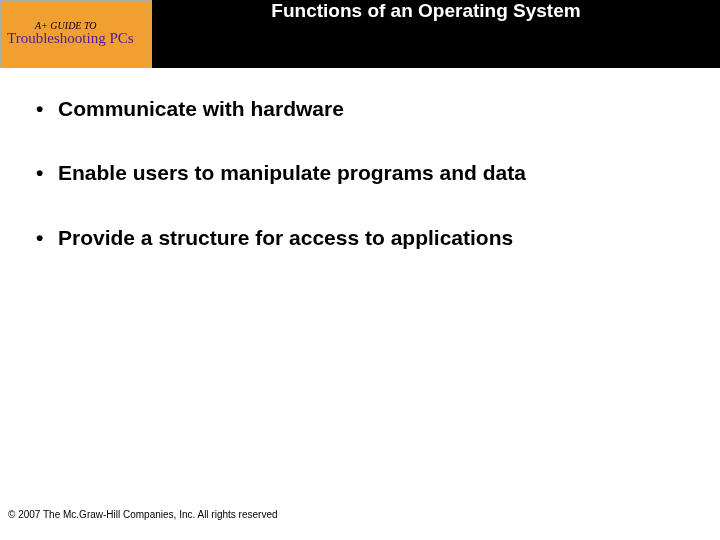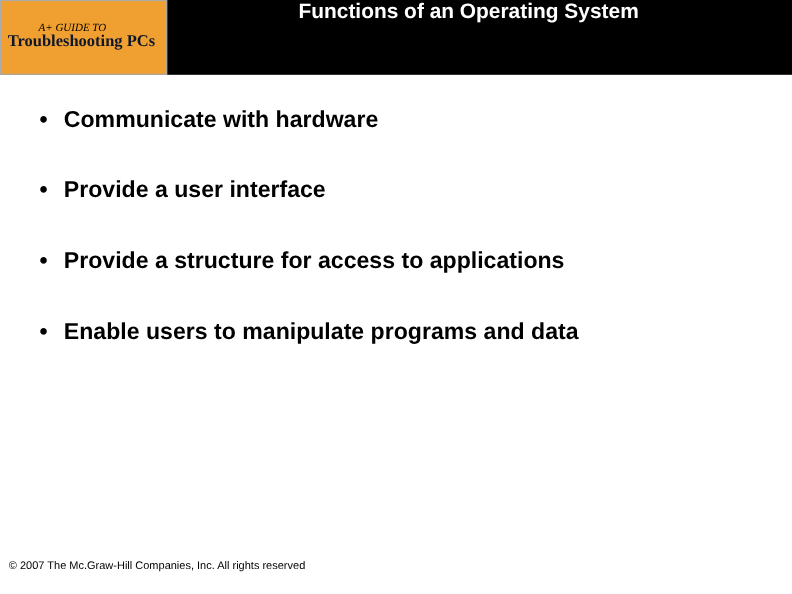--- a/index.html
+++ b/index.html
@@ -41,23 +41,22 @@
     color: #fff;
     font-family: Georgia, serif;
   }
   .logo-mid .and {
     font-weight: normal;
     font-style: italic;
     font-size: 14px;
   }
   .logo-bot {
     font-size: 15px;
-    color: #0f172a;
+    color: #4c1d95;
     font-family: Georgia, serif;
-    font-weight: bold;
   }
   .header-title {
     flex: 1;
     color: #ffffff;
     font-weight: bold;
     font-size: 19px;
     text-align: center;
     padding-right: 20px;
   }
   .content {
@@ -98,19 +97,18 @@
   <div class="logo-box">
     <div class="logo-top">A+ GUIDE TO</div>
     <div class="logo-bot">Troubleshooting PCs</div>
   </div>
   <div class="header-title">Functions of an Operating System</div>
 </div>
 
 <div class="content">
   <ul class="bullet-list">
     <li class="bullet-item">Communicate with hardware</li>
-    <li class="bullet-item">Provide a user interface</li>
+    <li class="bullet-item">Enable users to manipulate programs and data</li>
     <li class="bullet-item">Provide a structure for access to applications</li>
-    <li class="bullet-item">Enable users to manipulate programs and data</li>
   </ul>
 </div>
 
 <div class="footer">© 2007 The Mc.Graw-Hill Companies, Inc. All rights reserved</div>
 
 </body></html>

